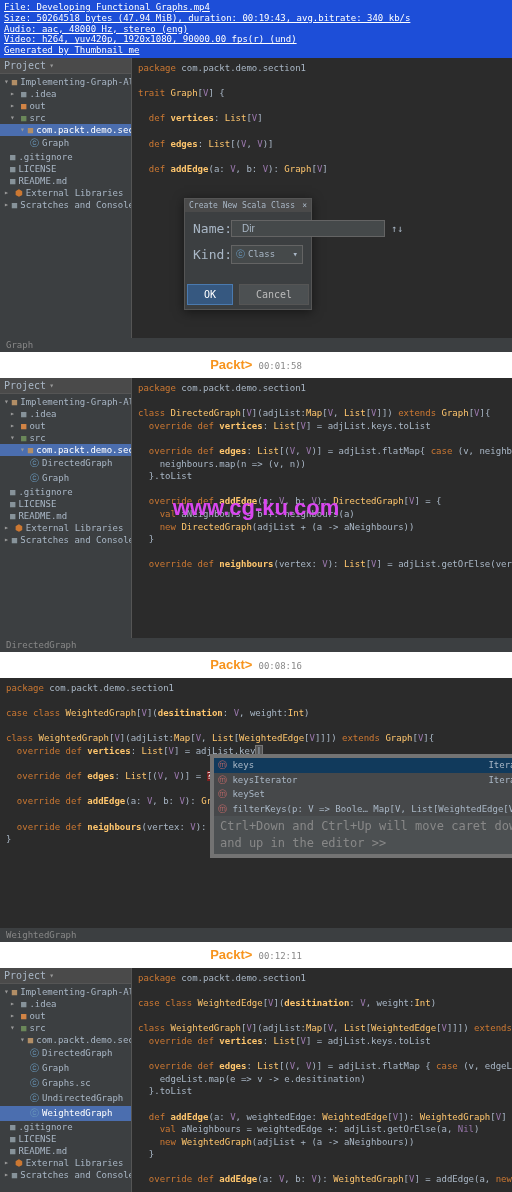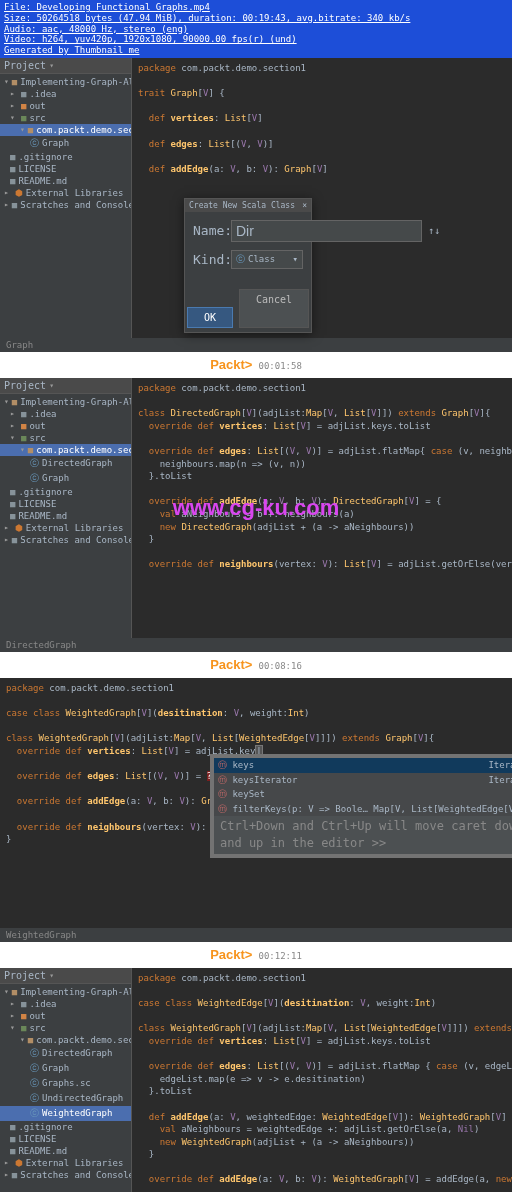--- a/index.html
+++ b/index.html
@@ -98,22 +98,22 @@
   display: flex;
   align-items: center;
   gap: 6px;
   margin-bottom: 8px;
 }
 .dialog-label { font-size: 13px; width: 32px; }
 .dialog-input {
   background: #45494a;
   border: 1px solid #646464;
   color: #a9b7c6;
-  padding: 2px 4px;
-  font-size: 14px;
+  padding: 2px 10px;
+  font-size: 10px;
   flex: 1;
 }
 .dialog-select {
   background: #45494a;
   border: 1px solid #646464;
   color: #a9b7c6;
   padding: 2px 4px;
   font-size: 9px;
   flex: 1;
   display: flex;
@@ -125,21 +125,21 @@
   gap: 6px;
   justify-content: center;
   padding: 4px;
 }
 .btn {
   padding: 4px 16px;
   font-size: 10px;
   border: 1px solid #555;
   cursor: pointer;
 }
-.btn-ok { background: #365880; color: #fff; border-color: #4a7ab0; margin-top: 18px; }
+.btn-ok { background: #365880; color: #fff; border-color: #4a7ab0; }
 .btn-cancel { background: #4c5052; color: #bbb; }
 .footer {
   display: flex;
   justify-content: center;
   align-items: center;
   background: #fff;
   padding: 4px 8px;
   height: 26px;
 }
 .timestamp { font-size: 9px; color: #888; }

